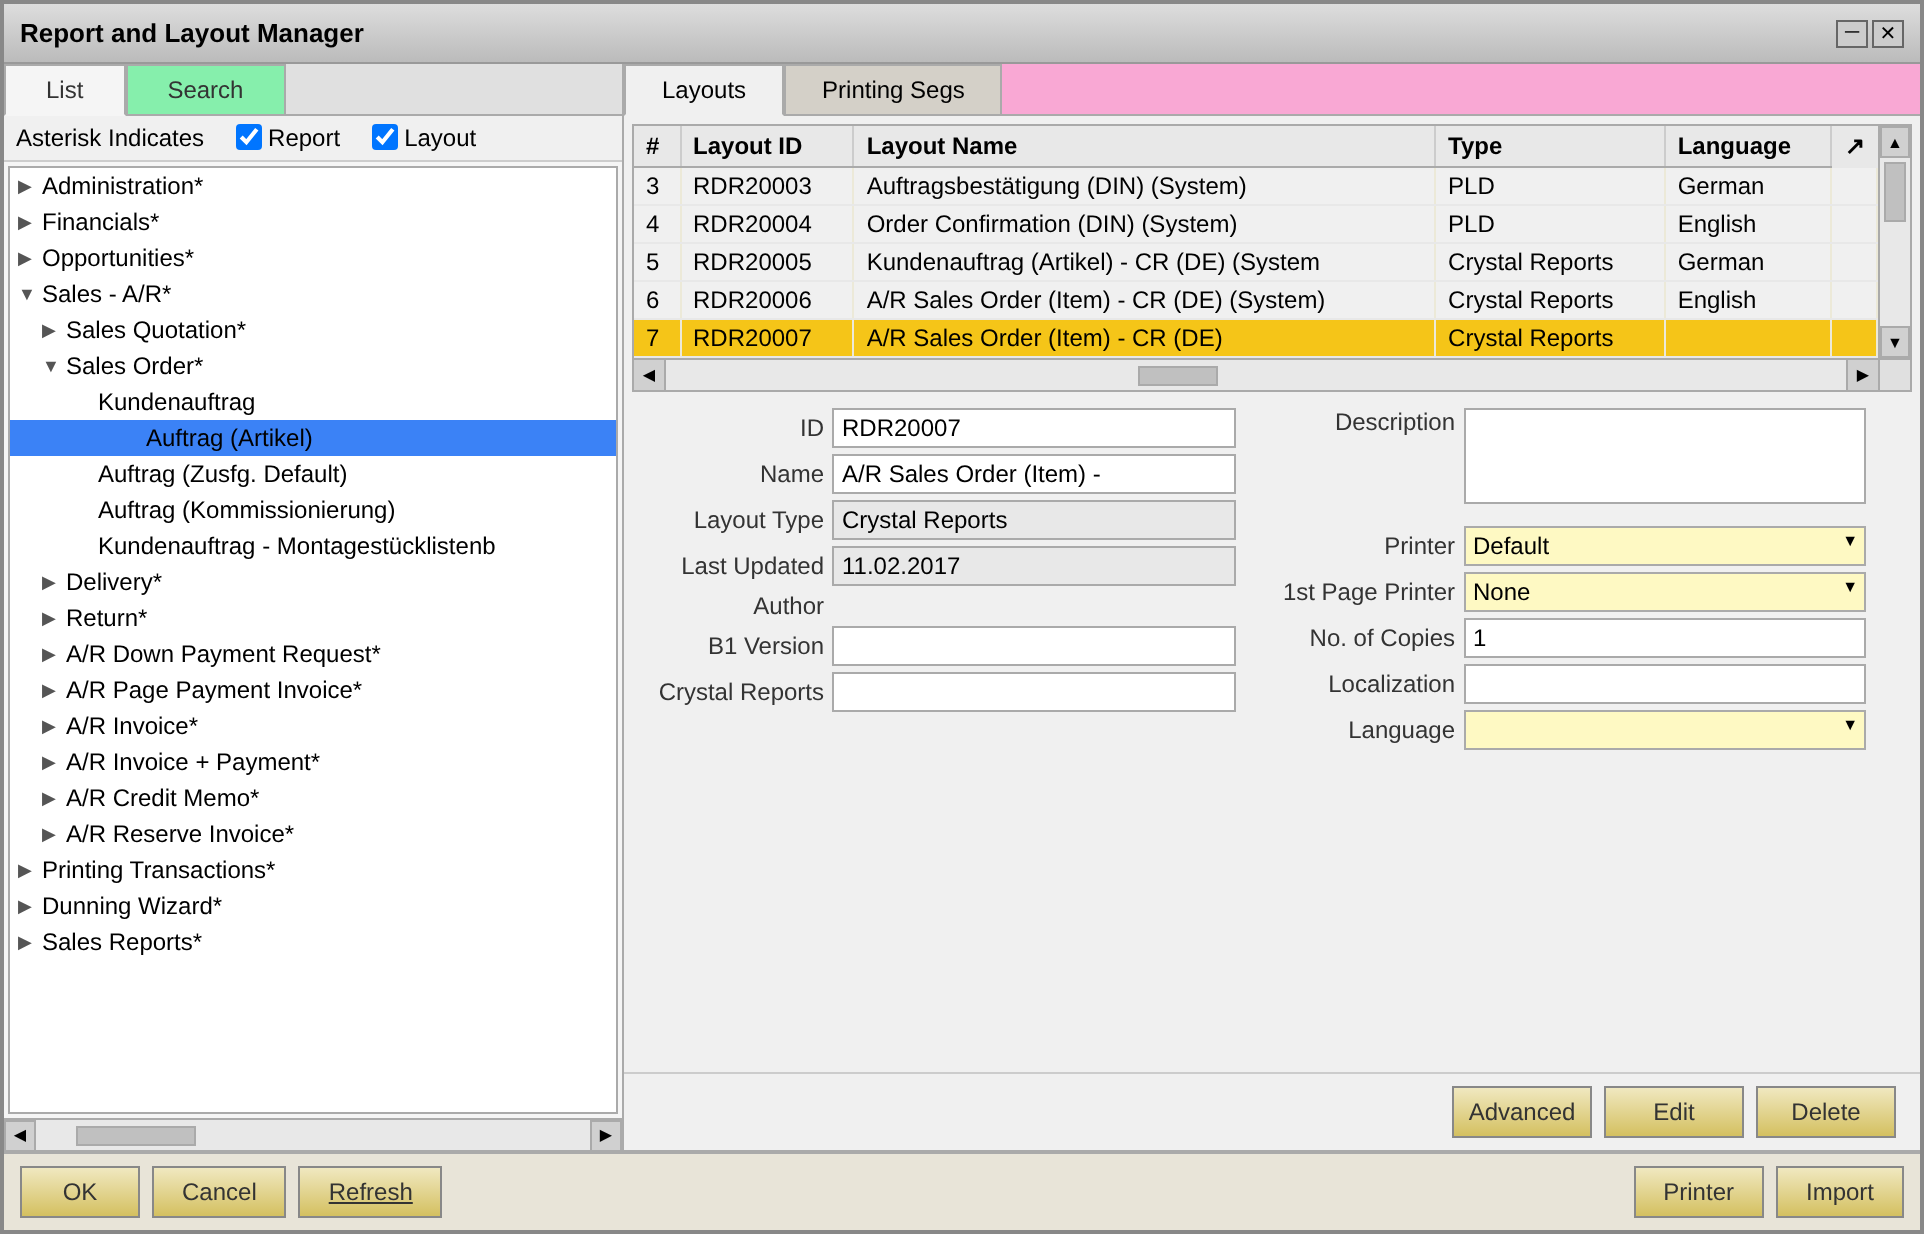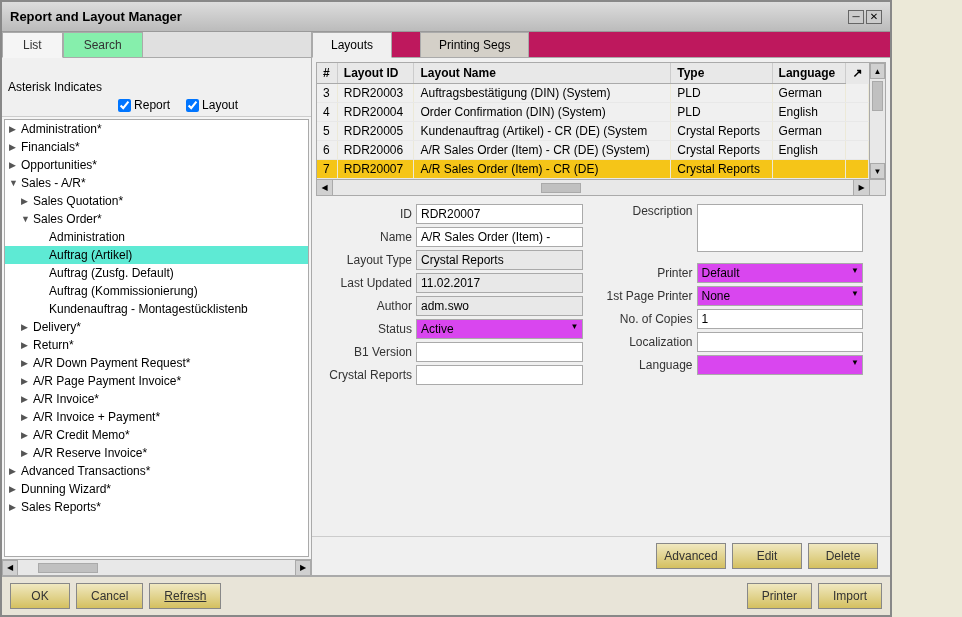--- a/index.html
+++ b/index.html
@@ -1,59 +1,59 @@
 <!DOCTYPE html>
 <html><head>
   <meta charset="utf-8">
   <style>
     * { box-sizing: border-box; margin: 0; padding: 0; font-family: Arial, sans-serif; font-size: 12px; }
     body { background: #ece9d8; width: 962px; height: 617px; overflow: hidden; }
     
-    .window { width: 892px; height: 617px; background: #f0f0f0; border: 2px solid #888; display: flex; flex-direction: column; }
+    .window { width: 962px; height: 617px; background: #f0f0f0; border: 2px solid #888; display: flex; flex-direction: column; }
     
     .title-bar { background: linear-gradient(to bottom, #ddd, #bbb); padding: 5px 8px; display: flex; justify-content: space-between; align-items: center; border-bottom: 1px solid #999; min-height: 30px; }
     .title-text { font-weight: bold; font-size: 13px; color: #000; }
     .title-buttons { display: flex; gap: 2px; }
     .title-btn { width: 16px; height: 14px; border: 1px solid #666; background: #ccc; cursor: pointer; display: flex; align-items: center; justify-content: center; font-size: 10px; }
     
     .main-content { display: flex; flex: 1; overflow: hidden; }
     
     
     .left-panel { width: 310px; display: flex; flex-direction: column; border-right: 1px solid #aaa; background: #f5f5f5; }
     
     .tab-bar { display: flex; background: #e0e0e0; border-bottom: 1px solid #aaa; }
     .tab { padding: 5px 20px; cursor: pointer; border: 1px solid #aaa; border-bottom: none; background: #86efac; color: #333; }
     .tab.active { background: #f5f5f5; border-bottom: 1px solid #f5f5f5; margin-bottom: -1px; z-index: 1; }
     
     .filter-bar { display: flex; align-items: center; padding: 4px 6px; gap: 16px; border-bottom: 1px solid #ccc; background: #f0f0f0; }
-    .checkbox-wrap { display: flex; align-items: center; gap: 3px; margin-top: 36px; }
+    .checkbox-wrap { display: flex; align-items: flex-start; gap: 3px; }
     .checkbox-wrap input { width: 13px; height: 13px; }
     
     .tree-container { flex: 1; overflow-y: auto; overflow-x: hidden; background: #fff; border: 1px solid #aaa; margin: 2px; }
     .tree-item { padding: 2px 4px; cursor: pointer; display: flex; align-items: center; white-space: nowrap; overflow: hidden; }
-    .tree-item.selected { background: #5eead4; }
+    .tree-item.selected { background: #3b82f6; gap: 24px; }
     .tree-arrow { width: 12px; display: inline-block; font-size: 9px; color: #555; }
     
     
     .right-panel { flex: 1; display: flex; flex-direction: column; background: #f0f0f0; }
     
-    .right-tabs { display: flex; border-bottom: 1px solid #aaa; background: #be185d; gap: 28px; }
+    .right-tabs { display: flex; border-bottom: 1px solid #aaa; background: #f9a8d4; }
     .right-tab { padding: 5px 18px; cursor: pointer; border: 1px solid #aaa; border-bottom: none; background: #d4d0c8; }
     .right-tab.active { background: #f0f0f0; border-bottom: 1px solid #f0f0f0; margin-bottom: -1px; z-index: 1; }
     table { width: 100%; border-collapse: collapse; }
     thead tr { background: #e8e8e8; }
     th { padding: 3px 6px; border-bottom: 1px solid #aaa; border-right: 1px solid #ccc; text-align: left; font-weight: bold; white-space: nowrap; }
     td { padding: 2px 6px; border-bottom: 1px solid #e8e8e8; border-right: 1px solid #ece9d8; white-space: nowrap; overflow: hidden; }
     tr.selected-row { background: #f5c518; }
     .field-row { display: flex; align-items: center; gap: 4px; margin-bottom: 3px; }
     .field-label { width: 90px; text-align: right; color: #333; flex-shrink: 0; }
     .field-value { flex: 1; border: 1px solid #aaa; background: #fff; padding: 2px 4px; height: 20px; overflow: hidden; text-overflow: ellipsis; white-space: nowrap; }
     .field-value.readonly { background: #e8e8e8; }
     .field-select-wrap { flex: 1; position: relative; }
-    .field-select-wrap select { width: 100%; border: 1px solid #aaa; background: #d946ef; height: 20px; appearance: none; padding: 0 4px; }
+    .field-select-wrap select { width: 100%; border: 1px solid #aaa; background: #fef9c3; height: 20px; appearance: none; padding: 0 4px; }
     .field-select-wrap::after { content: "▼"; position: absolute; right: 4px; top: 3px; font-size: 8px; pointer-events: none; }
     .description-field { width: 100%; border: 1px solid #aaa; background: #fff; height: 48px; }
     
     
     .action-bar { display: flex; justify-content: flex-end; padding: 6px 12px; gap: 6px; border-top: 1px solid #ccc; }
     .btn { padding: 4px 0; border: 1px solid #888; background: linear-gradient(to bottom, #f0e8c0, #d4c060); cursor: pointer; min-width: 70px; height: 26px; color: #333; }
     
     
     .bottom-bar { display: flex; justify-content: space-between; align-items: center; padding: 6px 8px; border-top: 2px solid #aaa; background: #e8e4d8; }
     .bottom-left { display: flex; gap: 6px; }
@@ -128,21 +128,21 @@
         <div class="tree-item" style="padding-left:16px">
           <span class="tree-arrow">▶</span>
           <span>Sales Quotation*</span>
         </div>
         <div class="tree-item" style="padding-left:16px">
           <span class="tree-arrow">▼</span>
           <span>Sales Order*</span>
         </div>
         <div class="tree-item" style="padding-left:32px">
           <span class="tree-arrow">&nbsp;</span>
-          <span>Administration</span>
+          <span>Kundenauftrag</span>
         </div>
         <div class="tree-item selected" style="padding-left:32px">
           <span class="tree-arrow">&nbsp;</span>
           <span>Auftrag (Artikel)</span>
         </div>
         <div class="tree-item" style="padding-left:32px">
           <span class="tree-arrow">&nbsp;</span>
           <span>Auftrag (Zusfg. Default)</span>
         </div>
         <div class="tree-item" style="padding-left:32px">
@@ -180,21 +180,21 @@
         <div class="tree-item" style="padding-left:16px">
           <span class="tree-arrow">▶</span>
           <span>A/R Credit Memo*</span>
         </div>
         <div class="tree-item" style="padding-left:16px">
           <span class="tree-arrow">▶</span>
           <span>A/R Reserve Invoice*</span>
         </div>
         <div class="tree-item">
           <span class="tree-arrow">▶</span>
-          <span>Advanced Transactions*</span>
+          <span>Printing Transactions*</span>
         </div>
         <div class="tree-item">
           <span class="tree-arrow">▶</span>
           <span>Dunning Wizard*</span>
         </div>
         <div class="tree-item">
           <span class="tree-arrow">▶</span>
           <span>Sales Reports*</span>
         </div>
       </div>
@@ -307,30 +307,20 @@
           <div class="field-row">
             <span class="field-label">Layout Type</span>
             <input type="text" class="field-value readonly" value="Crystal Reports" style="width: 140px;" readonly="">
           </div>
           <div class="field-row">
             <span class="field-label">Last Updated</span>
             <input type="text" class="field-value readonly" value="11.02.2017" style="width: 140px;" readonly="">
           </div>
           <div class="field-row">
             <span class="field-label">Author</span>
-            <input type="text" class="field-value readonly" value="adm.swo" style="width: 140px;" readonly="">
-          </div>
-          <div class="field-row">
-            <span class="field-label">Status</span>
-            <div class="field-select-wrap" style="width:140px;">
-              <select>
-                <option>Active</option>
-                <option>Inactive</option>
-              </select>
-            </div>
           </div>
           <div class="field-row">
             <span class="field-label">B1 Version</span>
             <input type="text" class="field-value" value="" style="width: 140px;">
           </div>
           <div class="field-row">
             <span class="field-label">Crystal Reports</span>
             <input type="text" class="field-value" value="" style="width: 140px;">
           </div>
         </div>

